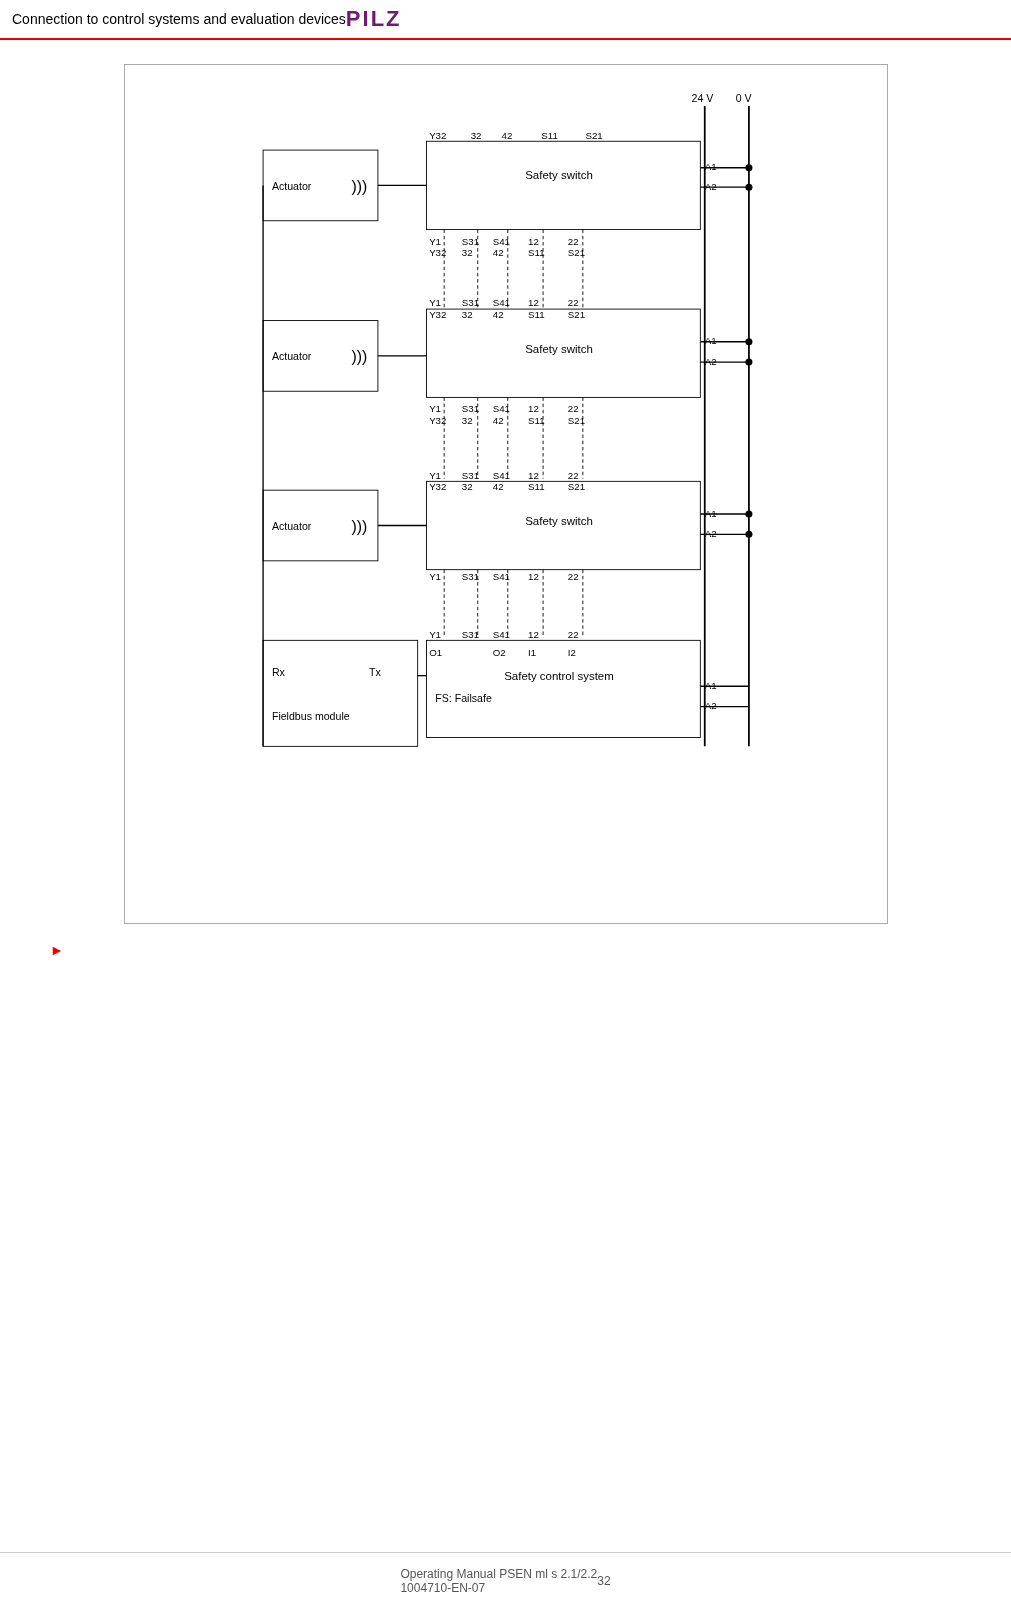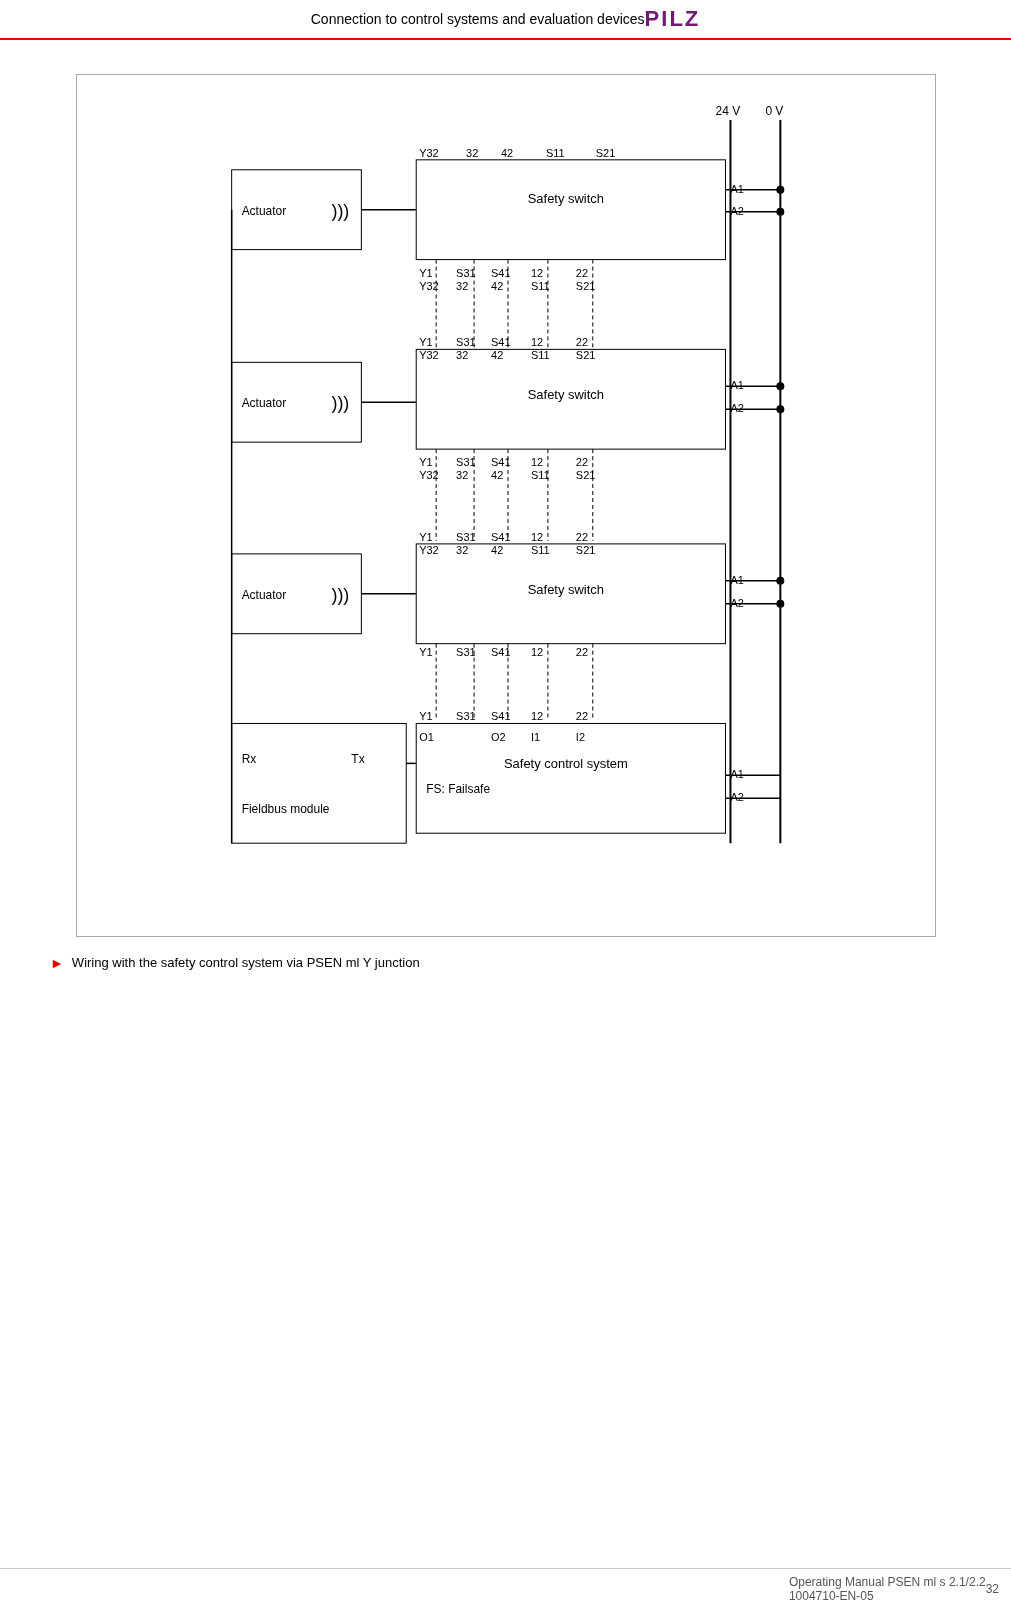--- a/index.html
+++ b/index.html
@@ -6,21 +6,21 @@
     body {
       width: 1011px;
       min-height: 1609px;
       font-family: Arial, sans-serif;
       font-size: 13px;
       background: #fff;
       color: #000;
     }
     .page-header {
       display: flex;
-      justify-content: center;
+      justify-content: flex-start;
       align-items: center;
       padding: 6px 12px;
       border-bottom: 2px solid #e00;
       background: #fff;
     }
     .page-header-title {
       font-size: 14px;
       font-weight: normal;
       color: #000;
     }
@@ -28,22 +28,22 @@
       font-size: 22px;
       font-weight: bold;
       color: #701a75;
       letter-spacing: 2px;
     }
     .page-content {
       padding: 20px 40px;
     }
     .diagram-container {
       border: 1px solid #aaa;
-      margin: 14px auto;
-      width: 860px;
+      margin: 4px auto;
+      width: 764px;
       min-height: 860px;
       position: relative;
       background: #fff;
       padding: 10px;
     }
     
     .diagram-svg {
       width: 100%;
     }
     .description-text {
@@ -63,23 +63,23 @@
       margin-right: 8px;
       flex-shrink: 0;
     }
     .page-footer {
       position: fixed;
       bottom: 0;
       left: 0;
       width: 1011px;
       border-top: 1px solid #ccc;
       display: flex;
-      justify-content: flex-end;
+      justify-content: center;
       align-items: center;
-      padding: 6px 12px;
+      padding: 14px 12px;
       background: #fff;
       font-size: 12px;
       color: #555;
     }
   </style>
 </head>
 <body>
 
 <div class="page-header">
   <span class="page-header-title">Connection to control systems and evaluation devices</span>
@@ -245,25 +245,24 @@
       <line x1="145" y1="125" x2="145" y2="760" stroke="#000" stroke-width="1.5"></line>
 
       <line x1="320" y1="680" x2="330" y2="680" stroke="#000" stroke-width="1.5"></line>
 
     </svg>
   </div>
 
   <div class="description-text">
     <div class="bullet-item">
       <span class="bullet-arrow">►</span>
-      <span>Wiring with the safety control system via PSEN ml Y junction</span>
     </div>
   </div>
 
 </div>
 
 <div class="page-footer">
   <div>
     <div>Operating Manual PSEN ml s 2.1/2.2</div>
-    <div>1004710-EN-05</div>
+    <div>1004710-EN-07</div>
   </div>
   <div>32</div>
 </div>
 
 </body></html>

